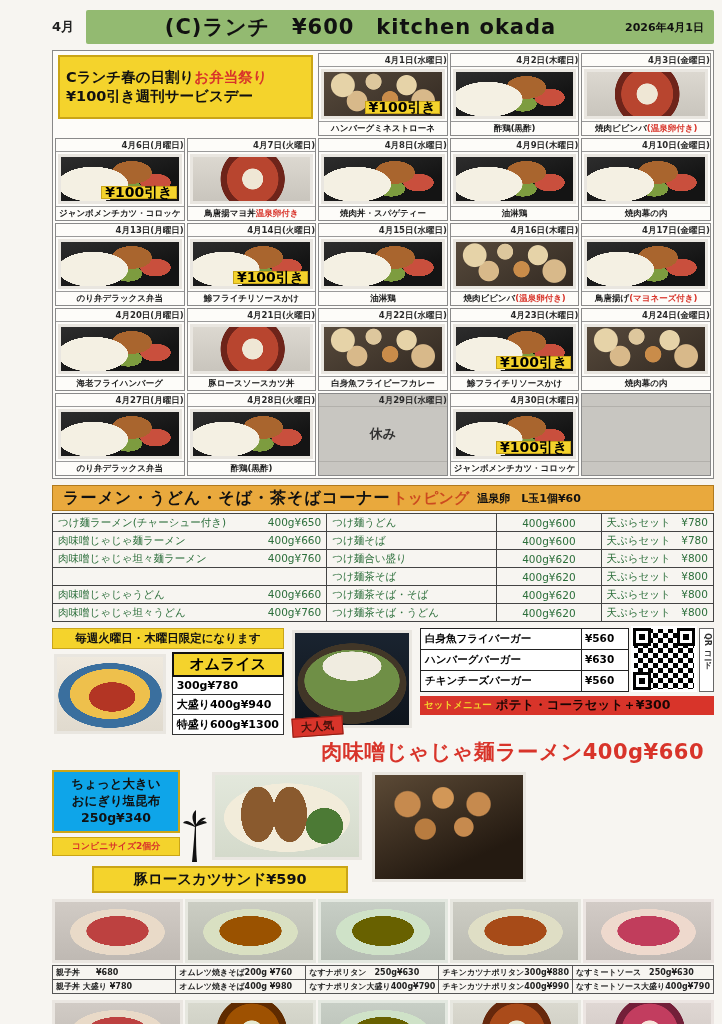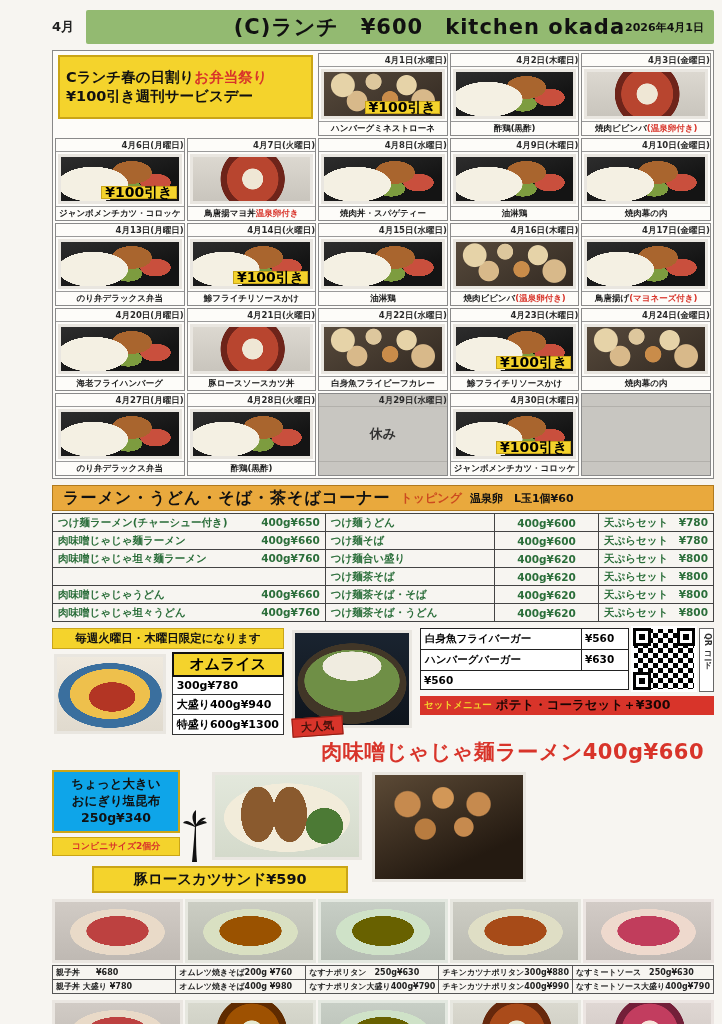--- a/index.html
+++ b/index.html
@@ -4,21 +4,21 @@
 <style>
   html,body{margin:0;padding:0;}
   body{background:#b7b4ae;font-family:"DejaVu Sans","Liberation Sans",sans-serif;}
   .paper{width:722px;height:1024px;margin:0 auto;background:#f7f5f1;box-shadow:0 0 14px rgba(0,0,0,.45);position:relative;overflow:hidden;}
   .content{margin:10px 8px 0 52px;}
 
   
   .hdr{display:flex;align-items:center;}
   .hdr-month{font-size:13px;font-weight:bold;color:#222;width:34px;}
   .hdr-bar{flex:1;background:#93ba71;border-radius:2px;display:flex;align-items:center;height:34px;padding:0 10px;}
-  .hdr-title{flex:1;text-align:right;font-size:21px;font-weight:bold;color:#111;letter-spacing:1px;}
+  .hdr-title{flex:1;text-align:center;font-size:21px;font-weight:bold;color:#111;letter-spacing:1px;}
   .hdr-date{font-size:11px;font-weight:bold;color:#111;}
 
   
   .calendar{margin-top:6px;border:1px solid #888;background:#fdfcf9;padding:1px;}
   .week{display:grid;grid-template-columns:repeat(5,1fr);}
   .cell{border:1px solid #8a8a8a;margin:1px;background:#fdfcf9;display:flex;flex-direction:column;}
   .cell .date{font-size:8.5px;font-weight:bold;color:#2b2b2b;text-align:right;height:12px;line-height:12px;border-bottom:1px solid #9a9a9a;white-space:nowrap;overflow:hidden;}
   .photo{height:44px;margin:2px;position:relative;border:3px solid #e9e6e0;background:#d6d3cd;overflow:hidden;}
   .cell .name{font-size:8.5px;font-weight:bold;color:#1c1c1c;text-align:center;height:13px;line-height:13px;border-top:1px solid #9a9a9a;white-space:nowrap;overflow:hidden;}
   .red{color:#d8342a;}
@@ -77,24 +77,24 @@
     radial-gradient(ellipse 44% 42% at 50% 52%, #f2ecda 0 99%, transparent 100%),
     linear-gradient(#e3e8dc,#d4dacb);}
   .ph-plate{background:
     radial-gradient(ellipse 25% 26% at 50% 50%, #b5452c 0 99%, transparent 100%),
     radial-gradient(ellipse 38% 40% at 50% 52%, #e5dcc6 0 99%, transparent 100%),
     linear-gradient(#cfccc4,#bdbab2);}
 
   
   .noodle-hdr{margin-top:6px;background:#e9a93d;border:1px solid #b07a1e;display:flex;align-items:center;height:24px;padding:0 10px;}
   .noodle-title{font-size:16px;font-weight:bold;color:#111;letter-spacing:1px;}
-  .noodle-topping{margin-left:10px;font-size:12px;font-weight:bold;color:#cc4a1f;}
+  .noodle-topping{margin-left:2px;font-size:15px;font-weight:bold;color:#cc4a1f;}
   .noodle-topping2{margin-left:8px;font-size:11px;font-weight:bold;color:#111;}
   .ntable{width:100%;border-collapse:collapse;margin-top:2px;}
-  .ntable td{border:1.5px solid #444;font-size:10.5px;font-weight:bold;color:#2b6e3a;height:17px;padding:0 5px;white-space:nowrap;overflow:hidden;}
+  .ntable td{border:1.5px solid #444;font-size:10.5px;font-weight:normal;color:#2b6e3a;height:17px;padding:0 5px;white-space:nowrap;overflow:hidden;}
   .ntable .c-name{width:42%;}
   .ntable .c-mid{width:26%;}
   .ntable .c-w{width:16%;text-align:center;}
   .ntable .c-set{width:16%;}
   .nprice{float:right;}
 
   
   .mid{display:flex;margin-top:6px;gap:6px;}
   .mid-left{width:232px;}
   .limited-banner{background:#f4d32c;border:1px solid #c9a51a;font-size:11.5px;font-weight:bold;color:#111;text-align:center;padding:2px 0;}
@@ -383,20 +383,21 @@
         <div class="burger-list">
           <div class="burger-row">
             <span class="burger-name">白身魚フライバーガー</span>
             <span class="burger-price">¥560</span>
           </div>
           <div class="burger-row">
             <span class="burger-name">ハンバーグバーガー</span>
             <span class="burger-price">¥630</span>
           </div>
           <div class="burger-row">
+            <span class="burger-name">チキンチーズバーガー</span>
             <span class="burger-price">¥560</span>
           </div>
         </div>
         <div class="qr">
           <span class="qr-eye e1"></span>
           <span class="qr-eye e2"></span>
           <span class="qr-eye e3"></span>
         </div>
         <div class="qr-label">QRコード</div>
       </div>

